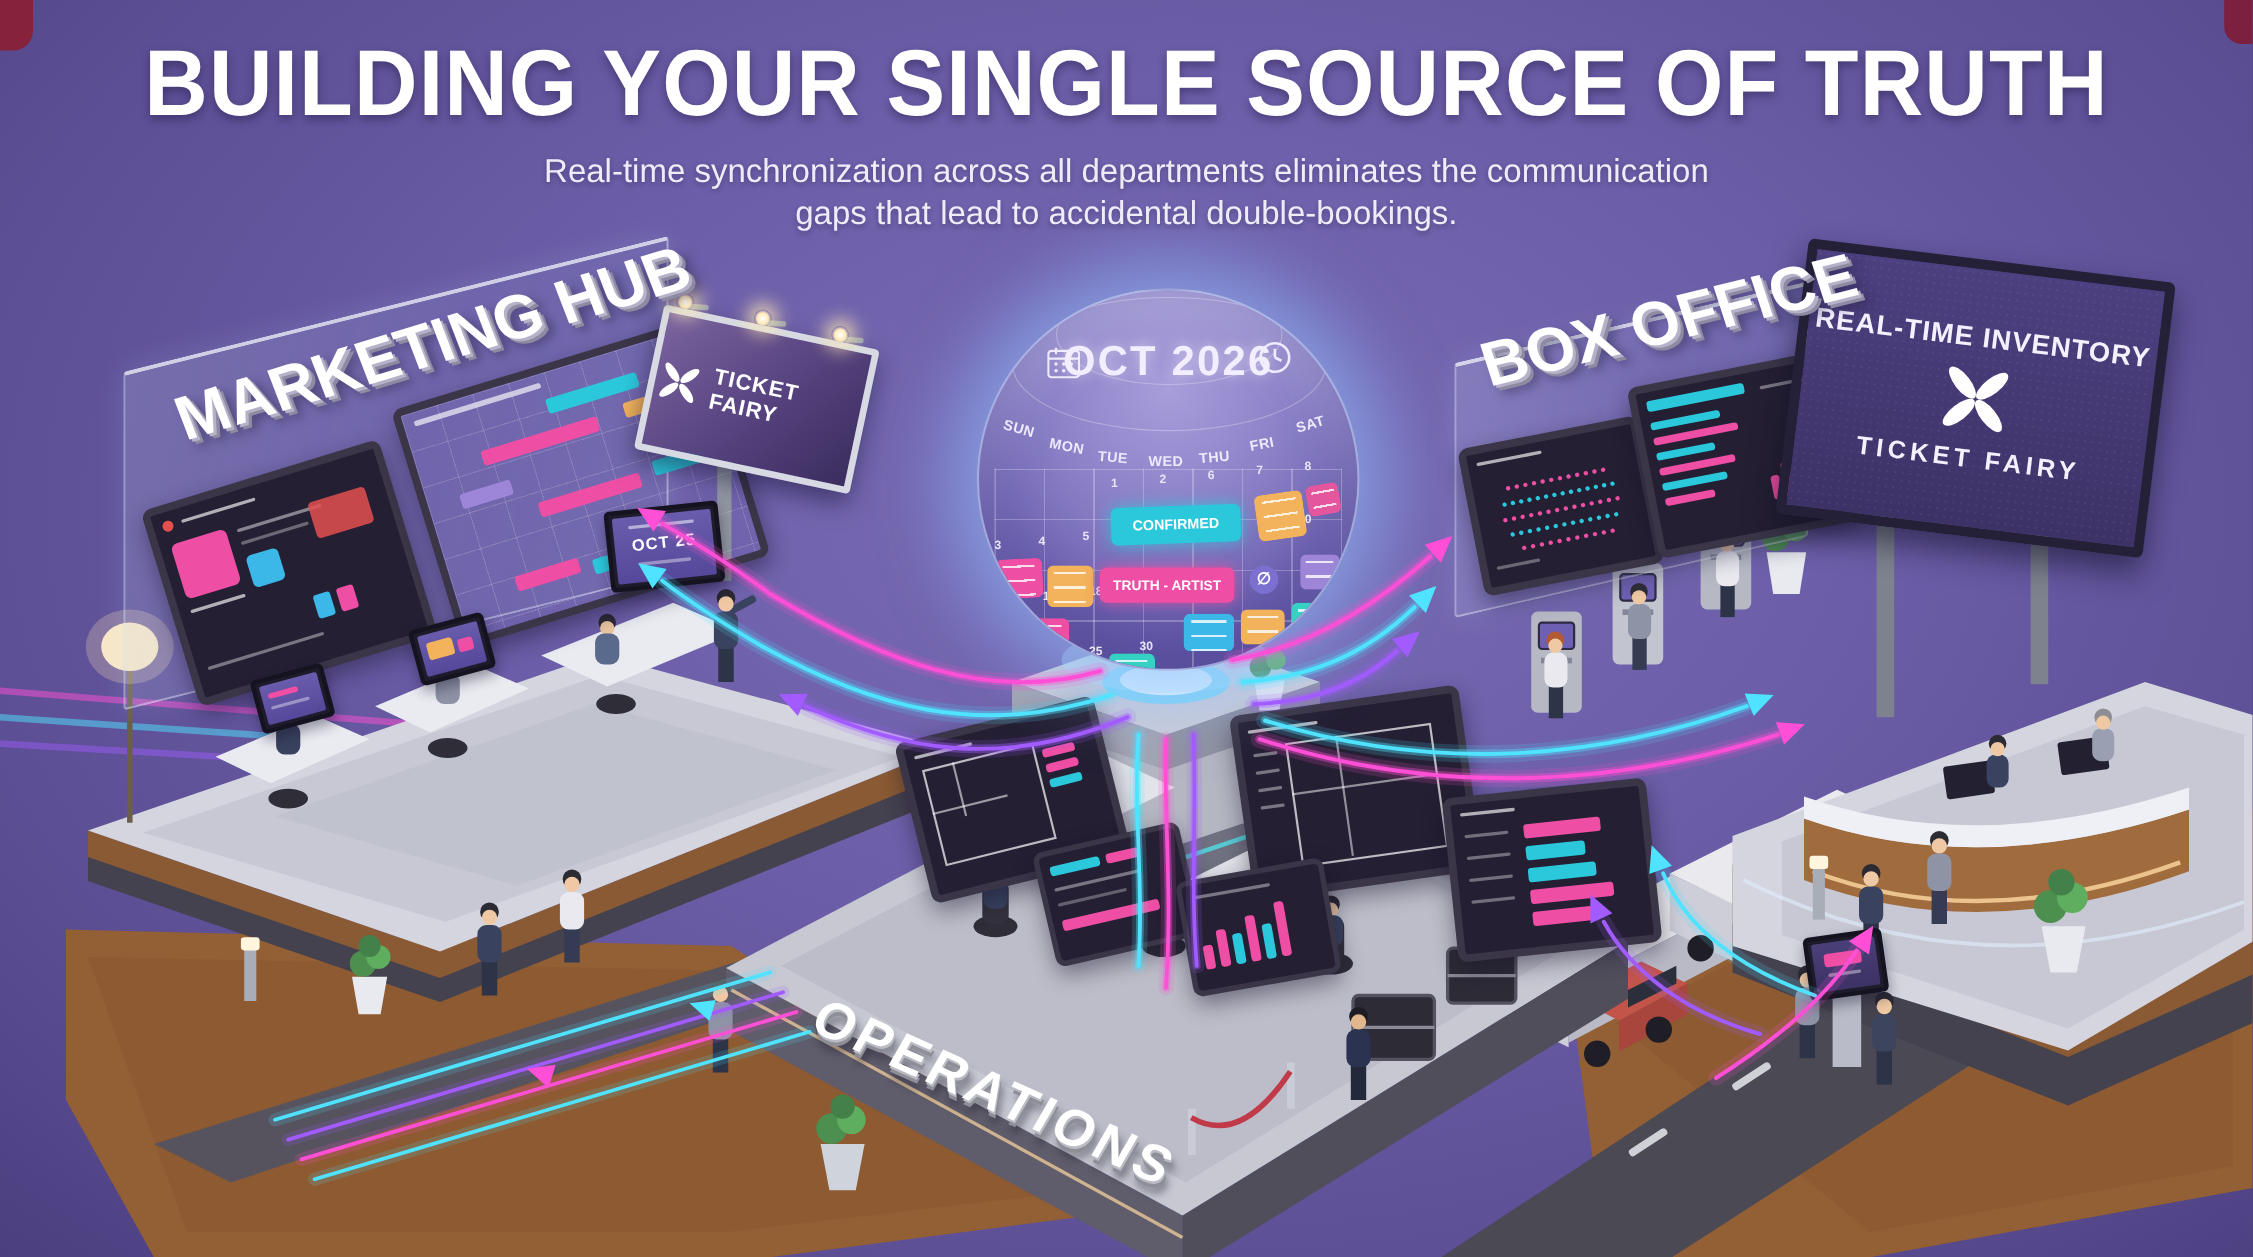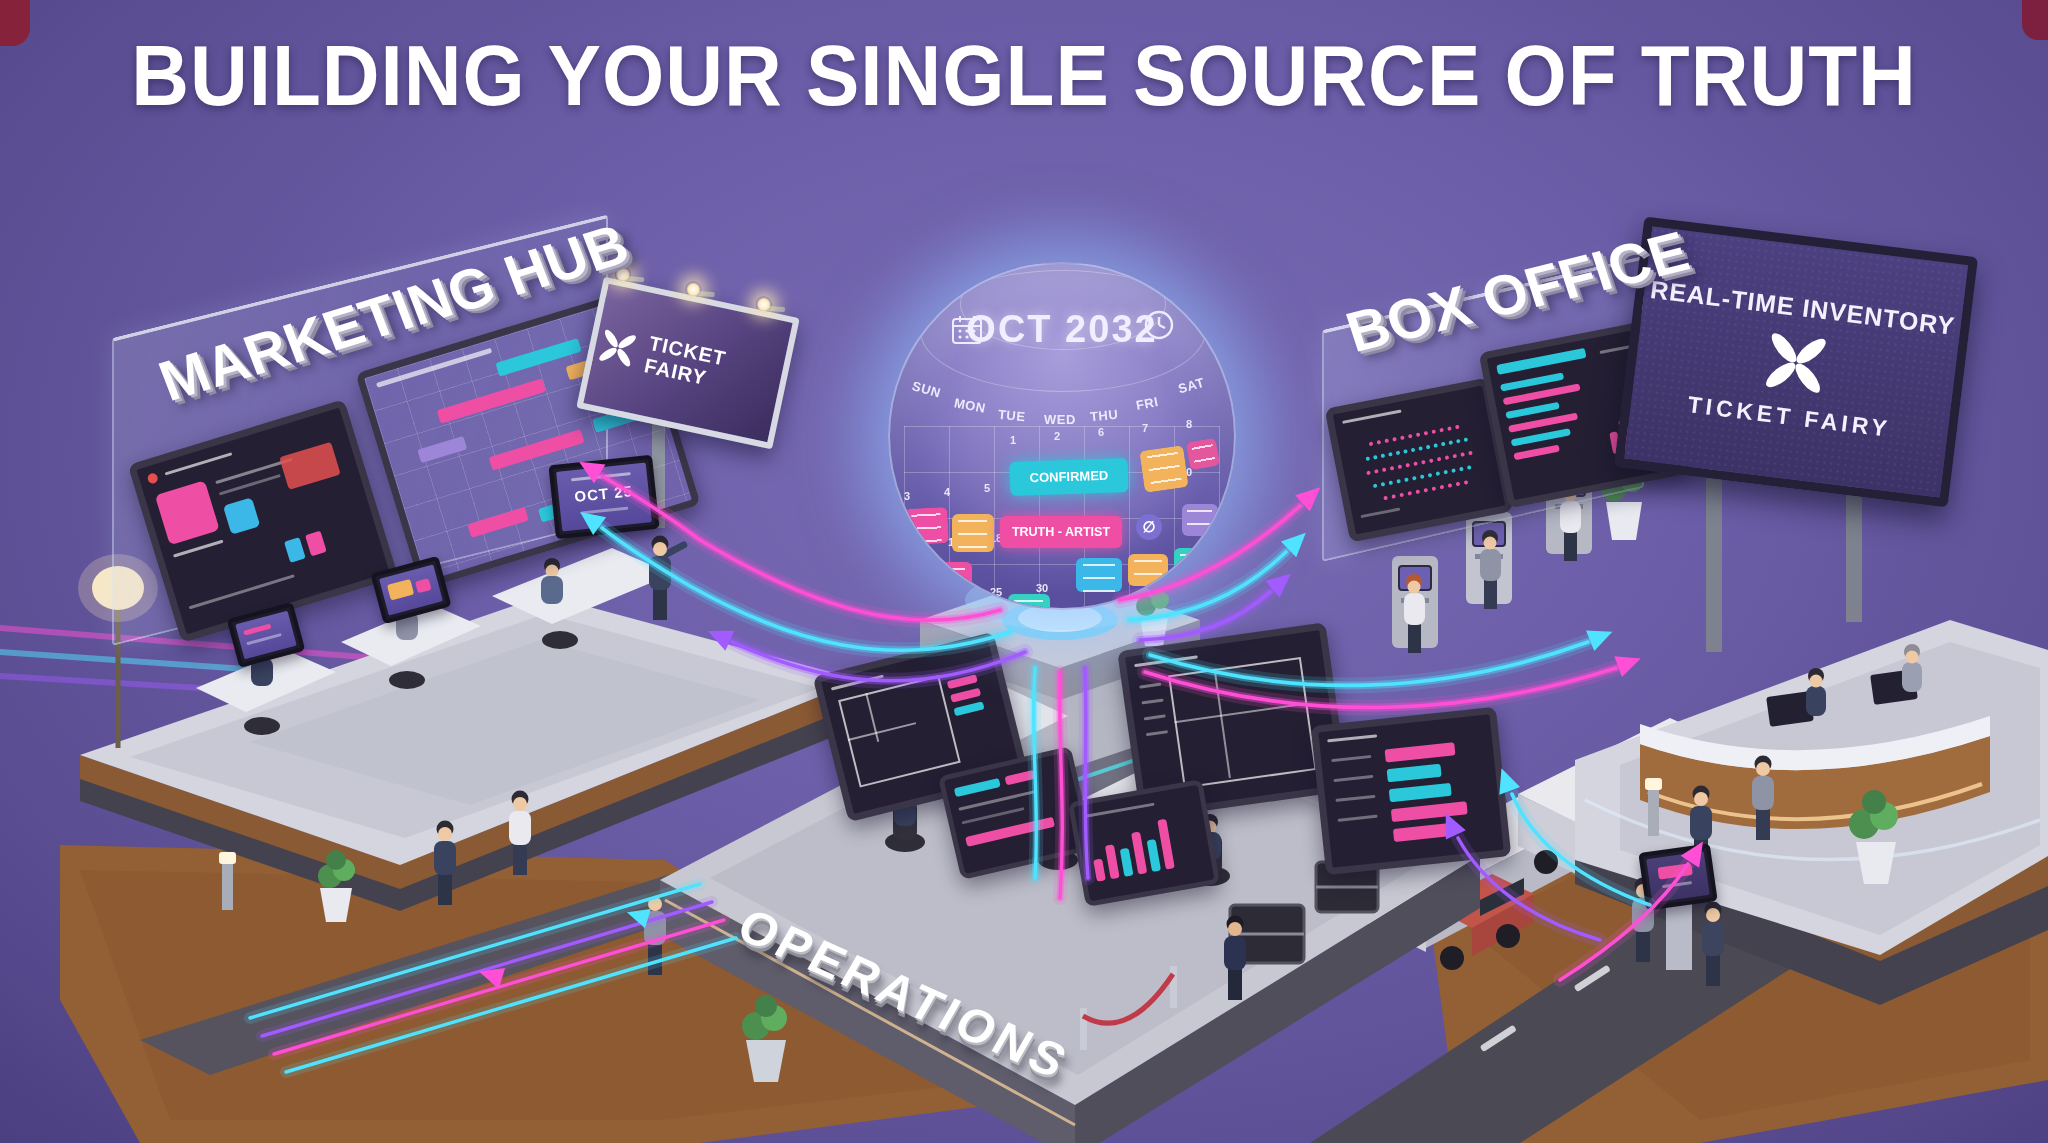--- a/index.html
+++ b/index.html
@@ -614,21 +614,21 @@
           <circle cx="8" cy="21" r="1.6"></circle>
           <circle cx="15" cy="21" r="1.6"></circle>
           <circle cx="22" cy="21" r="1.6"></circle>
         </g>
     </svg>
     <svg width="30" height="30" viewBox="0 0 30 30" style="left:254px;top:46px;">
       <circle cx="15" cy="15" r="13" fill="none" stroke="#efeaff" stroke-width="2.4"></circle>
       <line x1="15" y1="15" x2="15" y2="7" stroke="#efeaff" stroke-width="2.4"></line>
       <line x1="15" y1="15" x2="21" y2="18" stroke="#efeaff" stroke-width="2.4"></line>
     </svg>
-    <div class="month">OCT 2032</div>
+    <div class="month">OCT 2026</div>
 
     <span class="day" style="left:22px;top:118px;transform:rotate(16deg);">SUN</span>
     <span class="day" style="left:64px;top:134px;transform:rotate(11deg);">MON</span>
     <span class="day" style="left:108px;top:144px;transform:rotate(5deg);">TUE</span>
     <span class="day" style="left:154px;top:148px;">WED</span>
     <span class="day" style="left:200px;top:144px;transform:rotate(-5deg);">THU</span>
     <span class="day" style="left:246px;top:132px;transform:rotate(-11deg);">FRI</span>
     <span class="day" style="left:288px;top:114px;transform:rotate(-16deg);">SAT</span>
 
     <span class="dt" style="left:120px;top:170px;">1</span>
@@ -773,15 +773,19 @@
       <g stroke="#ff4fd6">
         <path d="M1560,980 C1620,942 1662,904 1688,864" stroke-width="14" opacity=".16"></path>
         <path d="M1560,980 C1620,942 1662,904 1688,864" stroke-width="3.6"></path>
       </g>
       <polygon points="-2,-11 22,0 -2,11" fill="#ff4fd6" transform="translate(1691,860) rotate(-57)"></polygon>
     </g>
   </svg>
 
   <div class="ov hdr">
     <h1>BUILDING YOUR SINGLE SOURCE OF TRUTH</h1>
+    <p class="sub">
+      <span>Real-time synchronization across all departments eliminates the communication</span><br>
+      <span>gaps that lead to accidental double-bookings.</span>
+    </p>
   </div>
 
 </div>
 
 </body></html>

